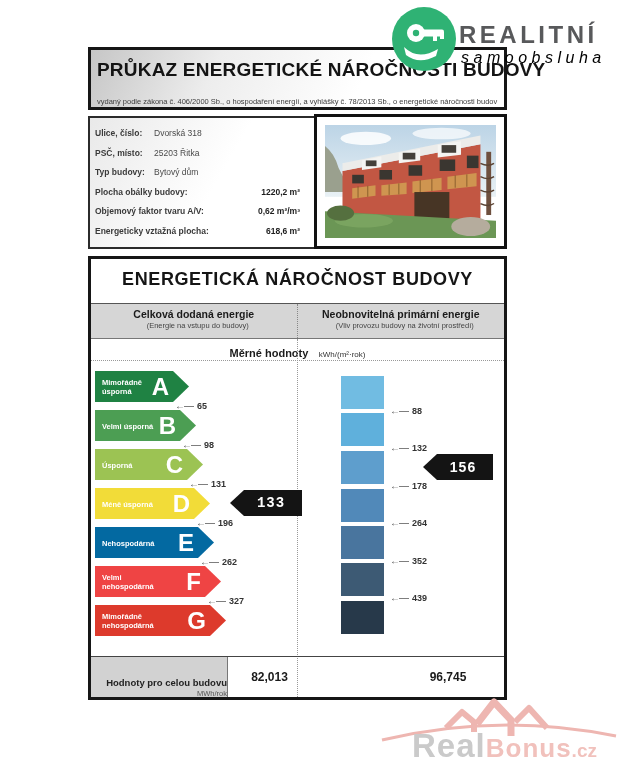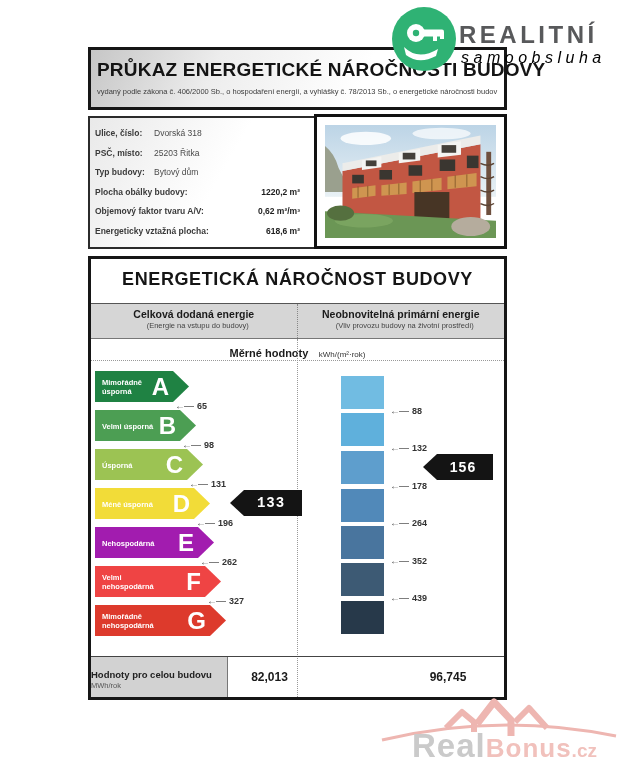--- a/index.html
+++ b/index.html
@@ -14,21 +14,21 @@
                 letter-spacing:3.5px; color:#58595b; z-index:5; }
   .brand-tagline { position:absolute; left:461px; top:49px; font-size:16px;
                    letter-spacing:4.5px; color:#000000; z-index:5;font-style:italic; }
 
   
   .title-box { position:absolute; left:88px; top:47px; width:419px; height:63px;
                border:3px solid #161616;
                background:linear-gradient(115deg,#c6c6c6 0%,#ededed 30%,#ffffff 65%);
                padding:9px 6px 0 6px; }
   .title-box h1 { font-size:19px; font-weight:bold; color:#141414; letter-spacing:0.2px; white-space:nowrap; }
-  .title-box .subtitle { margin-top:6px; font-size:7.5px; color:#3c3c3c; white-space:nowrap; }
+  .title-box .subtitle { margin-top:16px; font-size:7.5px; color:#3c3c3c; white-space:nowrap; }
 
   
   .info-box { position:absolute; left:88px; top:116px; width:228px; height:133px;
               border:2px solid #2b2b2b; background:linear-gradient(120deg,#e9e9e9,#fff 55%);
               padding:10px 0 0 5px; }
   .info-row { position:relative; height:19.5px; font-size:8.5px; color:#3a3a3a; }
   .info-row .lbl { font-weight:bold; }
   .info-row .val-left { position:absolute; left:59px; top:0; color:#4a4a4a; }
   .info-row .val-right { position:absolute; right:14px; top:0; font-weight:bold; color:#1d1d1d; }
 
@@ -73,21 +73,21 @@
   
   .ind-arrow { position:absolute; height:26px; background:#141414; color:#fff;
                clip-path:polygon(0 50%, 14px 0, 100% 0, 100% 100%, 14px 100%);
                display:flex; align-items:center; justify-content:center;
                font-size:14px; font-weight:bold; letter-spacing:1px; padding-left:10px; }
 
   
   .totals { position:absolute; left:0; top:397px; width:413px; height:41px;
             border-top:1.5px solid #444; }
   .totals .t-label { position:absolute; left:0; top:0; width:137px; height:100%;
-                     background:#d2d2d2; border-right:1px solid #777; text-align:left; padding-top:12px; }
+                     background:#d2d2d2; border-right:1px solid #777; text-align:right; padding-top:20px; }
   .totals .t-label .tl1 { font-size:9.5px; font-weight:bold; color:#222; }
   .totals .t-label .tl2 { font-size:7.5px; color:#555; margin-top:1px; }
   .totals .t-val-left { position:absolute; left:137px; top:0; width:69px; height:100%;
                         text-align:center; line-height:41px; font-size:12px; font-weight:bold;
                         color:#1a1a1a; padding-left:14px; }
   .totals .t-val-right { position:absolute; left:206px; top:0; width:207px; height:100%;
                          text-align:center; line-height:41px; font-size:12px; font-weight:bold;
                          color:#1a1a1a; padding-left:95px; }
 
   
@@ -225,21 +225,21 @@
       <span class="a-grade">B</span>
     </div>
     <div class="rate-arrow" style="left: 4px; top: 229px; width: 115px; background-color: rgb(242, 220, 56);">
       <span class="a-label">Méně úsporná</span>
       <span class="a-grade">D</span>
     </div>
     <div class="rate-arrow" style="left: 4px; top: 190px; width: 108px; background-color: rgb(156, 195, 83);">
       <span class="a-label">Úsporná</span>
       <span class="a-grade">C</span>
     </div>
-    <div class="rate-arrow" style="left: 4px; top: 268px; width: 119px; background-color: #a21caf;">
+    <div class="rate-arrow" style="left: 4px; top: 268px; width: 119px; background-color: #0369a1;">
       <span class="a-label">Nehospodárná</span>
       <span class="a-grade">E</span>
     </div>
     <div class="rate-arrow" style="left: 4px; top: 307px; width: 126px; background-color: #ef4444;">
       <span class="a-label">Velmi nehospodárná</span>
       <span class="a-grade">F</span>
     </div>
     <div class="rate-arrow" style="left: 4px; top: 346px; width: 131px; background-color: rgb(221, 58, 44);">
       <span class="a-label">Mimořádně nehospodárná</span>
       <span class="a-grade">G</span>

